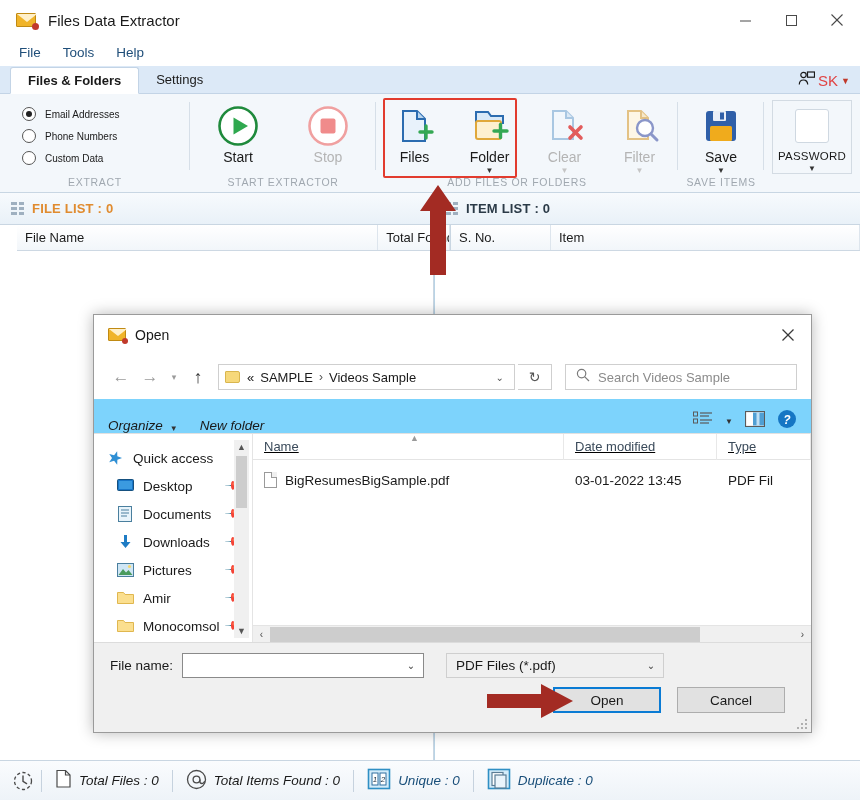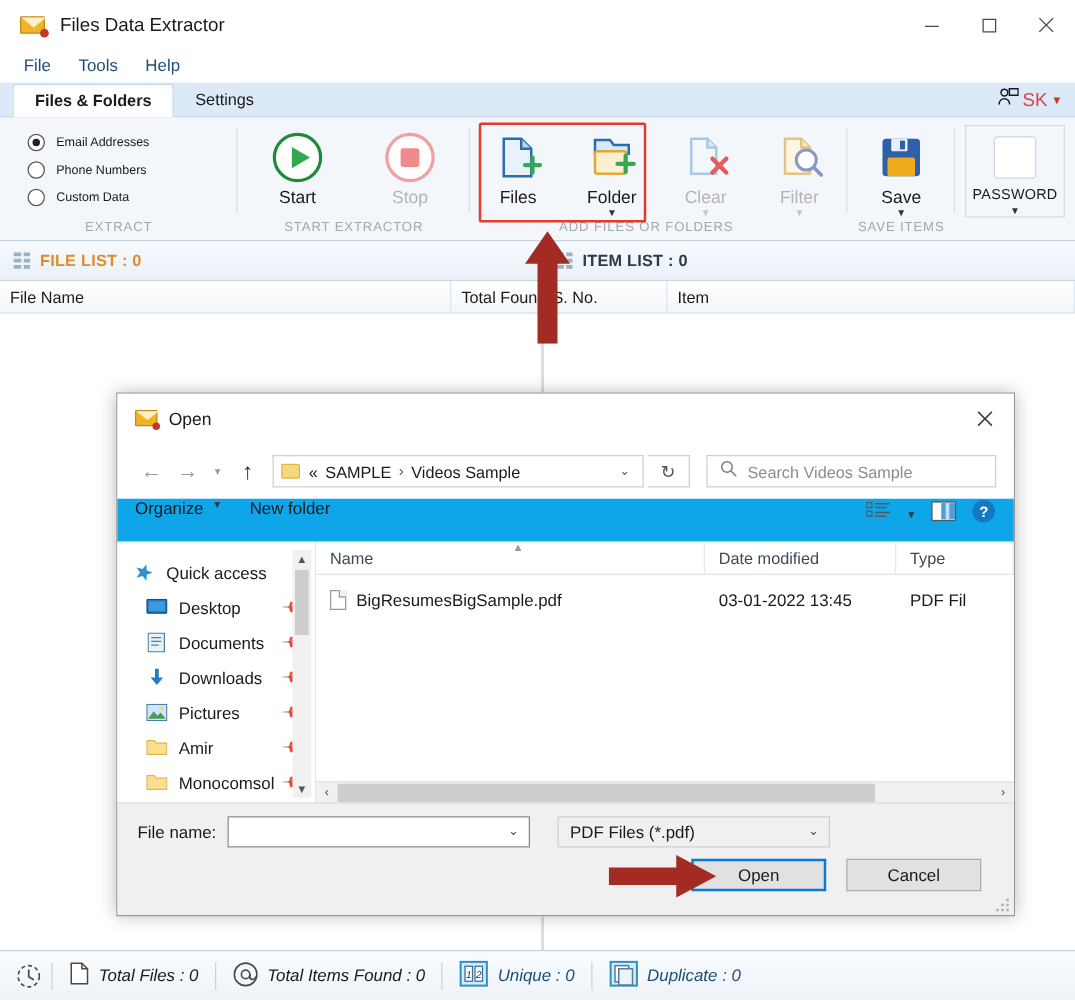--- a/index.html
+++ b/index.html
@@ -70,21 +70,21 @@
   .lbar { height:32px; background:linear-gradient(#f7fafd,#e9f1f8); display:flex; align-items:center; border-bottom:1px solid #c9d6e2; }
   .lbar.left { width:434px; border-right:1px solid #c9d6e2; }
   .lbar.right { flex:1; }
   .grip { width:13px; height:13px; margin-left:11px; margin-right:8px; display:grid; grid-template-columns:1fr 1fr; gap:2px; }
   .grip i { background:#9fb0c0; display:block; }
   .lbar-txt { font-size:13px; font-weight:bold; letter-spacing:.2px; }
   .lbar-txt.orange { color:#e08b2f; }
   .lbar-txt.dark { color:#2b3a47; }
 
   
-  .colhdrs { height:26px; display:flex; flex:none; }
+  .colhdrs { height:26px; display:flex; flex:none;padding-left:17px; }
   .colgrp { display:flex; background:linear-gradient(#ffffff,#f2f6fa); border-bottom:1px solid #cdd8e3; }
   .colgrp.left { width:434px; border-right:1px solid #c9d6e2; }
   .colgrp.right { flex:1; }
   .col { font-size:13px; color:#1a1a1a; display:flex; align-items:center; padding-left:8px; border-right:1px solid #dde5ed; overflow:hidden; white-space:nowrap; }
 
   
   .panes { flex:1; display:flex; min-height:0; }
   .pane { background:#fff; }
   .pane.left { width:434px; border-right:1px solid #c9d6e2; }
   .pane.right { flex:1; }
@@ -114,38 +114,38 @@
   .crumbbox { flex:1; height:26px; border:1px solid #cfcfcf; background:#fff; display:flex; align-items:center; margin-left:4px; }
   .crumb-folder { width:15px; height:12px; background:#f6d87a; border:1px solid #d9b64e; border-radius:1px 2px 2px 1px; margin:0 7px 0 6px; flex:none; }
   .crumb-txt { font-size:13px; color:#1a1a1a; white-space:nowrap; }
   .crumb-sep { font-size:12px; color:#555; margin:0 6px; }
   .crumb-caret { margin-left:auto; margin-right:10px; font-size:10px; color:#555; }
   .refresh { width:34px; height:26px; border:1px solid #cfcfcf; border-left:none; background:#fff; display:flex; align-items:center; justify-content:center; color:#555; font-size:14px; }
   .searchbox { width:232px; height:26px; border:1px solid #cfcfcf; background:#fff; display:flex; align-items:center; margin-left:10px; }
   .search-ic { margin:0 8px 0 10px; color:#7a7a7a; }
   .search-ph { font-size:13px; color:#8b8b8b; }
 
-  .dlg-tools { height:35px; background:#0ea5e9; display:flex; align-items:flex-start; padding:0 14px; flex:none; border-bottom:1px solid #e1e1e1; }
+  .dlg-tools { height:35px; background:#7dd3fc; display:flex; align-items:flex-end; padding:0 14px; flex:none; border-bottom:1px solid #e1e1e1;font-style:italic; }
   .tool-txt { font-size:13.5px; color:#1a1a1a; margin-right:7px; }
   .tool-car { font-size:8px; color:#333; }
   .tool-right { margin-left:auto; display:flex; align-items:center; gap:12px; }
 
   .dlg-body { flex:1; display:flex; min-height:0; background:#fff; }
   .nav-pane { width:158px; background:#fff; position:relative; padding-top:10px; }
   .navitem { height:28px; display:flex; align-items:center; padding-left:22px; font-size:13.5px; color:#1a1a1a; }
   .navitem.root { padding-left:12px; }
   .nv-ic { width:18px; height:16px; margin-right:9px; flex:none; display:flex; align-items:center; justify-content:center; }
   .pin { margin-left:auto; margin-right:10px; color:#8a8a8a; font-size:12px; transform:rotate(45deg); }
   .nav-scroll { position:absolute; right:3px; top:6px; bottom:4px; width:15px; background:#f0f0f0; display:flex; flex-direction:column; align-items:center; }
   .nav-scroll .arw { font-size:9px; color:#555; height:14px; display:flex; align-items:center; }
   .nav-scroll .thumb { width:11px; height:52px; background:#cdcdcd; margin-top:2px; }
   .nav-scroll .spacer { flex:1; }
 
   .file-pane { flex:1; display:flex; flex-direction:column; border-left:1px solid #e4e4e4; min-width:0; }
-  .fp-hdr { height:26px; display:flex; align-items:center; border-bottom:1px solid #e4e4e4; background:#fff; position:relative; }
+  .fp-hdr { height:26px; display:flex; align-items:center; border-bottom:1px solid #e4e4e4; background:#fff; position:relative;text-decoration:underline; }
   .fp-col { font-size:13px; color:#3a4a5a; padding-left:11px; display:flex; align-items:center; height:26px; border-right:1px solid #e8e8e8; white-space:nowrap; overflow:hidden; }
   .sortmark { position:absolute; left:157px; top:-1px; font-size:9px; color:#9a9a9a; }
   .fp-rows { flex:1; background:#fff; }
   .frow { height:30px; display:flex; align-items:center; }
   .fcell { font-size:13.5px; color:#1a1a1a; padding-left:11px; display:flex; align-items:center; gap:8px; white-space:nowrap; overflow:hidden; }
   .pdf-ic { width:13px; height:16px; background:#fff; border:1px solid #9a9a9a; position:relative; flex:none; }
   .pdf-ic:after { content:""; position:absolute; right:-1px; top:-1px; width:5px; height:5px; background:#f0f0f0; border-left:1px solid #9a9a9a; border-bottom:1px solid #9a9a9a; }
   .hscroll { height:17px; background:#f0f0f0; display:flex; align-items:center; border-top:1px solid #e4e4e4; }
   .hs-arw { width:17px; text-align:center; font-size:10px; color:#4a4a4a; }
   .hs-track { flex:1; height:17px; position:relative; }

